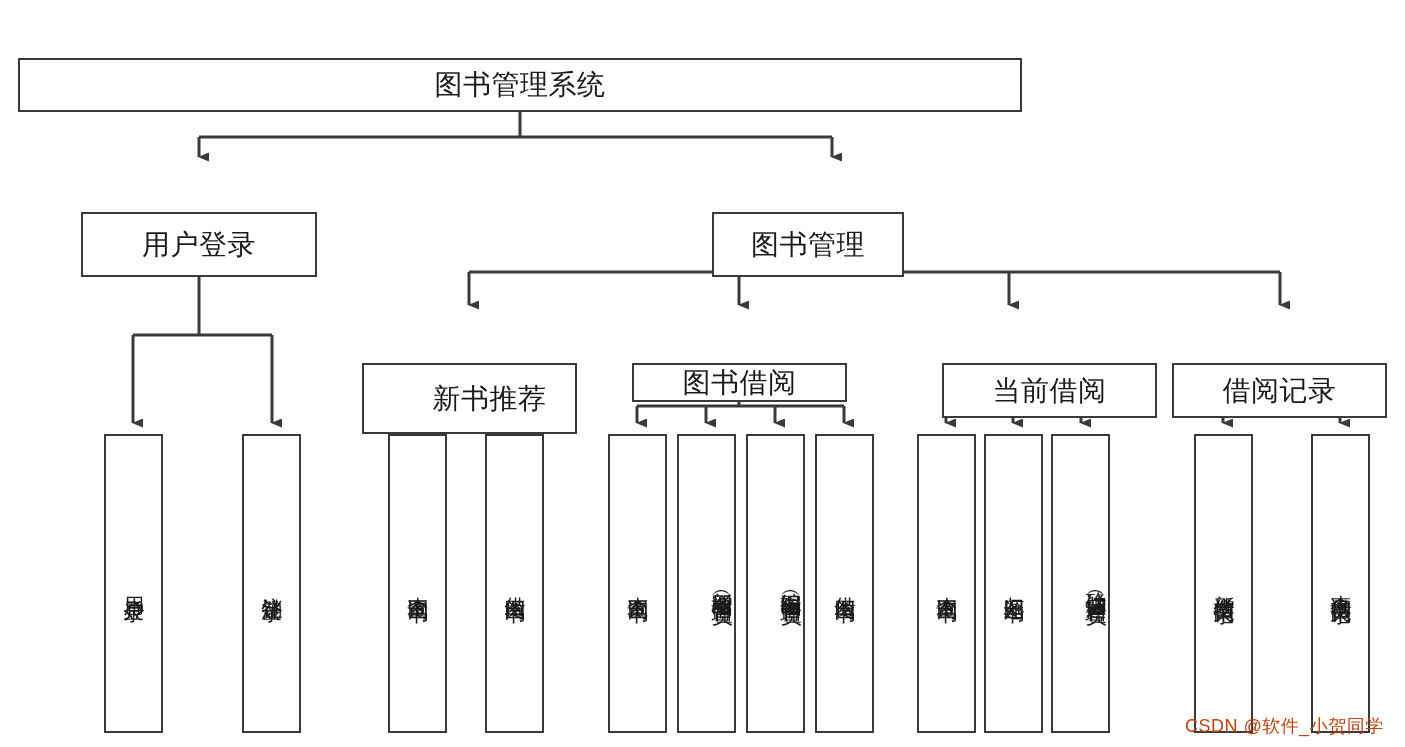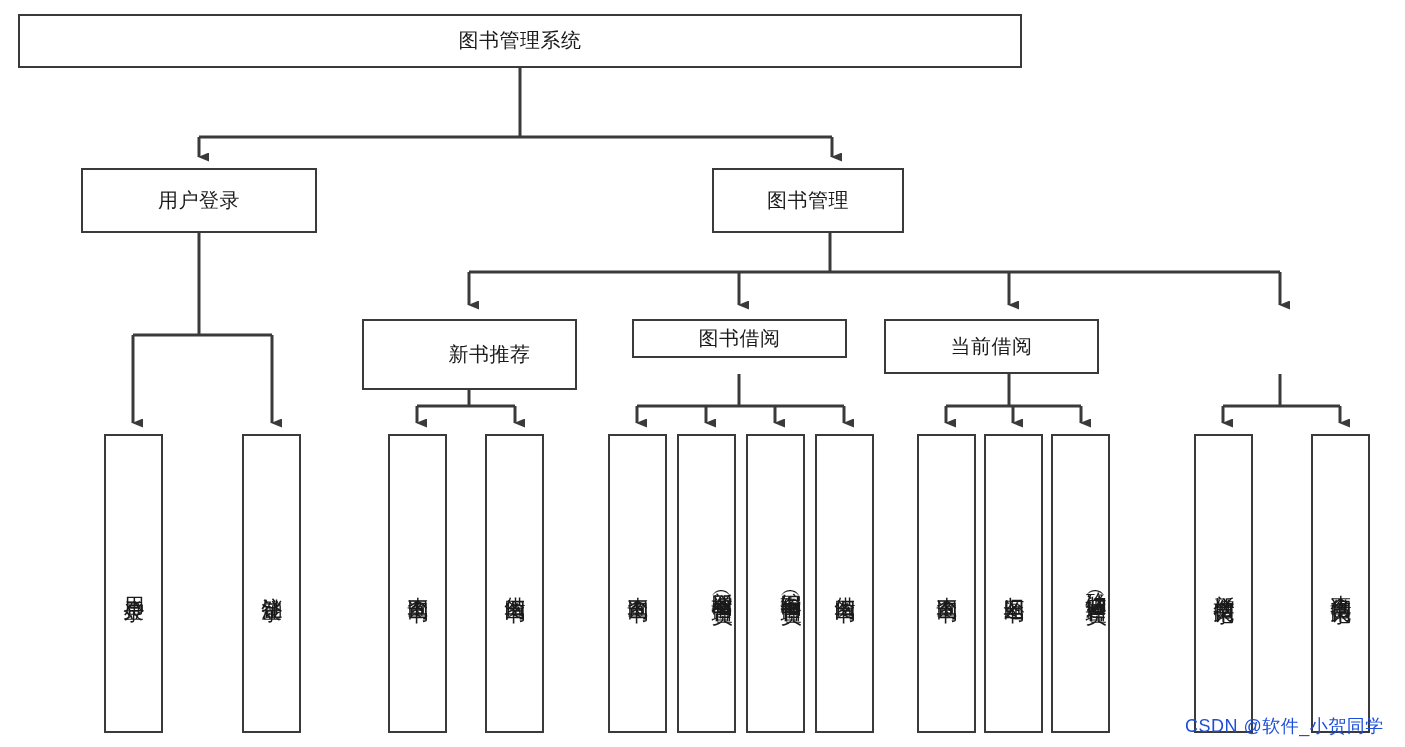--- a/index.html
+++ b/index.html
@@ -31,22 +31,23 @@
     background: #ffffff;
     color: #1a1a1a;
     display: flex;
     align-items: center;
     justify-content: center;
     text-align: center;
     line-height: 1.18;
     z-index: 2;
   }
   .node.h {
-    font-size: 20px;
+    font-size: 28px;
     letter-spacing: 0.5px;
+    margin-top: 44px;
   }
   .node.v {
     font-size: 21px;
     writing-mode: vertical-rl;
     text-orientation: upright;
     letter-spacing: 2px;
     padding: 4px 0;
     align-items: flex-start;
     justify-content: center;
   }
@@ -54,21 +55,21 @@
     align-items: flex-start;
   }
   .node.v.mid {
     align-items: center;
   }
   .watermark {
     position: absolute;
     left: 1185px;
     top: 714px;
     font-size: 18px;
-    color: #1d4ed8;
+    color: #c2410c;
     letter-spacing: 0.5px;
     z-index: 3;
     white-space: nowrap;
     pointer-events: none;
   }
 </style>
 </head>
 <body>
 
 <div id="canvas">
@@ -123,21 +124,22 @@
     </g>
   </svg>
 
   <div class="node h" style="left:18px;top:14px;width:1004px;height:54px;">图书管理系统</div>
 
   <div class="node h" style="left:81px;top:168px;width:236px;height:65px;">用户登录</div>
   <div class="node h" style="left:712px;top:168px;width:192px;height:65px;">图书管理</div>
 
   <div class="node h" style="left:362px;top:319px;width:215px;height:71px;padding-left:40px;">新书推荐</div>
   <div class="node h" style="left:632px;top:319px;width:215px;height:39px;">图书借阅</div>
-  <div class="node h" style="left:884px;top:319px;width:215px;height:55px;">当前借阅</div>
+  <div class="node h" style="left:942px;top:319px;width:215px;height:55px;">当前借阅</div>
+  <div class="node h" style="left:1172px;top:319px;width:215px;height:55px;">借阅记录</div>
 
   <div class="node v mid" style="left:104px;top:434px;width:59px;height:299px;">用户登录</div>
   <div class="node v mid" style="left:242px;top:434px;width:59px;height:299px;">注销登录</div>
 
   <div class="node v mid" style="left:388px;top:434px;width:59px;height:299px;">查询图书</div>
   <div class="node v mid" style="left:485px;top:434px;width:59px;height:299px;">借阅图书</div>
 
   <div class="node v mid" style="left:608px;top:434px;width:59px;height:299px;">查询图书</div>
   <div class="node v top" style="left:677px;top:434px;width:59px;height:299px;">新增图书（管理员）</div>
   <div class="node v top" style="left:746px;top:434px;width:59px;height:299px;">编辑图书（管理员）</div>

